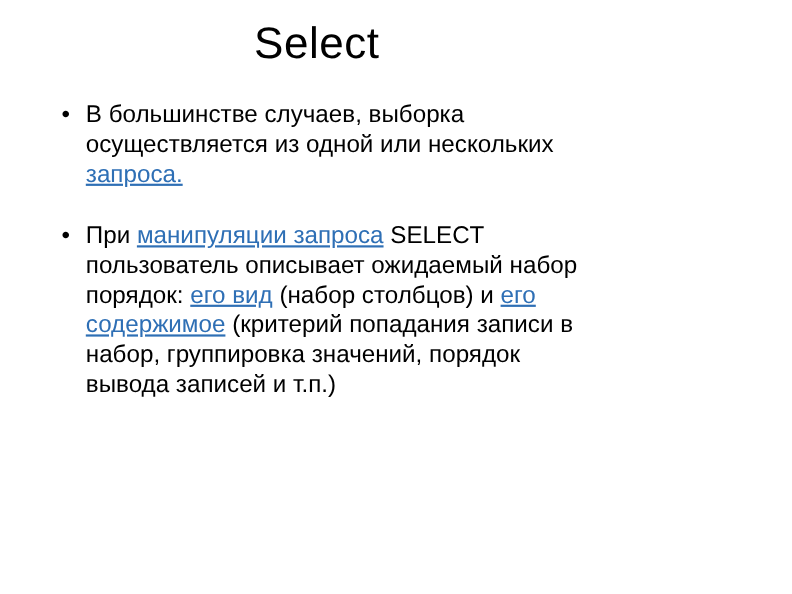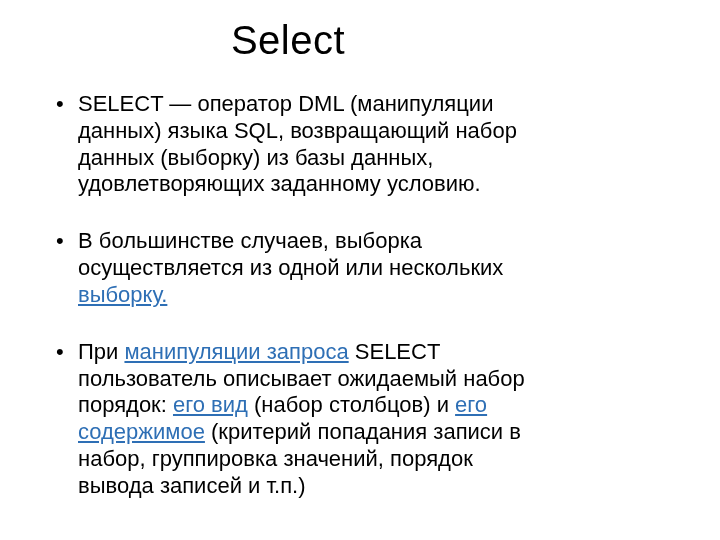--- a/index.html
+++ b/index.html
@@ -49,17 +49,16 @@
     color: #2e6fb5;
     text-decoration: underline;
   }
 </style>
 </head>
 <body>
 
 <div class="slide">
   <h1 class="title">Select</h1>
   <ul class="bullets">
-    <li><span>SELECT — оператор DML (манипуляции данных) языка SQL, возвращающий набор данных (выборку) из базы данных, удовлетворяющих заданному условию.</span></li>
-    <li><span>В большинстве случаев, выборка осуществляется из одной или нескольких </span><span class="lnk">выборку.</span></li>
+    <li><span>В большинстве случаев, выборка осуществляется из одной или нескольких </span><span class="lnk">запроса.</span></li>
     <li><span>При </span><span class="lnk">манипуляции запроса</span><span> SELECT пользователь описывает ожидаемый набор порядок: </span><span class="lnk">его вид</span><span> (набор столбцов) и </span><span class="lnk">его содержимое</span><span> (критерий попадания записи в набор, группировка значений, порядок вывода записей и т.п.)</span></li>
   </ul>
 </div>
 
 </body></html>

